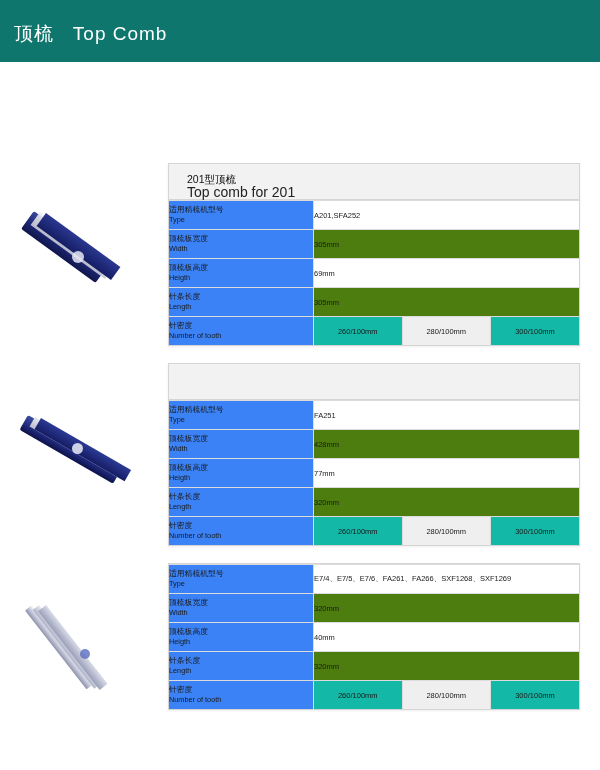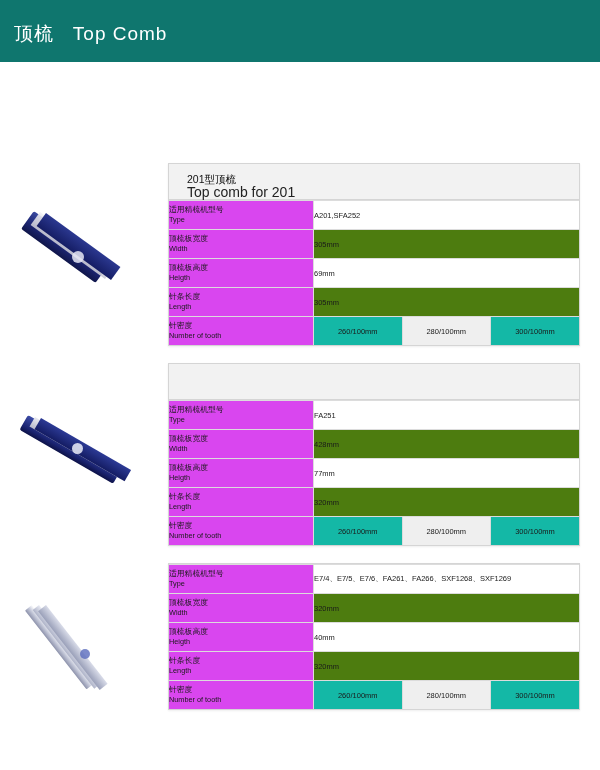--- a/index.html
+++ b/index.html
@@ -238,21 +238,21 @@
   table.spec td {
     border-top: 1px solid #dcdcdc;
     font-size: 7.5px;
     color: #1a1a1a;
     vertical-align: middle;
     padding: 0;
     height: 28px;
   }
   td.label {
     width: 144px;
-    background: #d946ef;
+    background: #3b82f6;
     padding-left: 9px;
     border-right: 1px solid #dcdcdc;
     line-height: 10px;
   }
   td.label .cn { display: block; font-size: 7.8px; }
   td.label .en { display: block; font-size: 7.3px; }
   td.value {
     padding-left: 11px;
     background: #ffffff;
     font-size: 7.6px;

